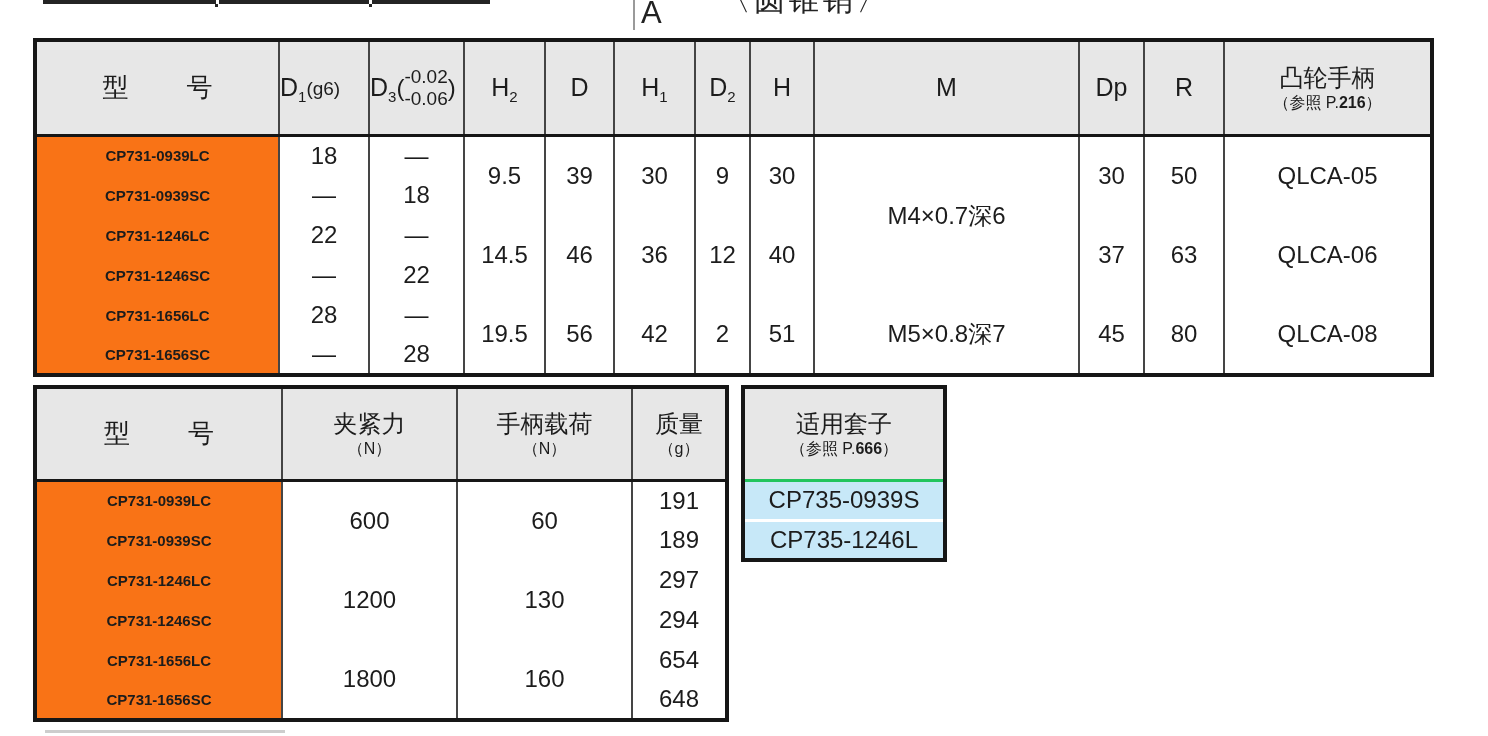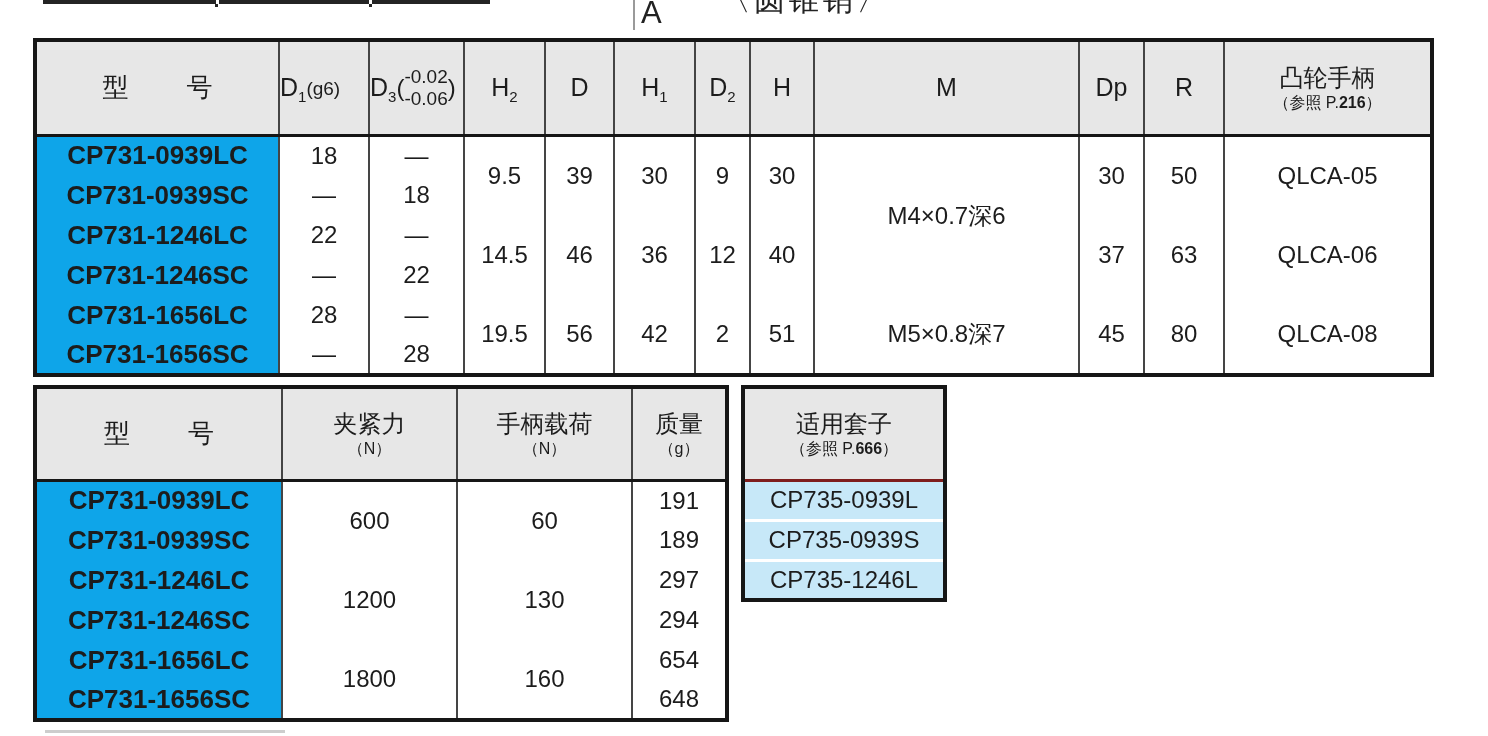--- a/index.html
+++ b/index.html
@@ -13,41 +13,41 @@
   .viewA{position:absolute;left:641px;top:-5px;font-size:31px;color:#222;}
   .cuttext{position:absolute;left:720px;top:-21px;font-size:31px;letter-spacing:3px;color:#222;white-space:nowrap;}
   .botline{position:absolute;left:45px;top:730px;width:240px;height:3px;background:#cdcdcd;}
 
   
   table.t{border-collapse:collapse;table-layout:fixed;position:absolute;border:4px solid #161616;}
   table.t th,table.t td{border-left:2px solid #454545;border-right:2px solid #454545;
       border-top:0;border-bottom:0;padding:0;text-align:center;vertical-align:middle;overflow:hidden;}
   table.t thead th{background:#e7e7e7;border-bottom:3px solid #161616;font-weight:400;}
 
-  td.model{background:#0ea5e9;font-weight:700;font-size:26px;letter-spacing:0;}
+  td.model{background:#f97316;font-weight:700;font-size:15px;letter-spacing:0;}
   td.num{font-size:24px;}
   td.sb{border-bottom:2px solid #9fa9af;}   
   td.mb{border-bottom:2px solid #5a5a5a;}   
   td.gb{border-bottom:3px solid #222222;}   
 
   .mh{display:flex;justify-content:center;gap:58px;font-size:26px;}
   .stack{display:flex;flex-direction:row;align-items:center;line-height:1.15;}
   .bigD{font-size:25px;line-height:1.1;}
   .bigD sub{font-size:15px;line-height:0;}
   .note{font-size:19px;margin-top:2px;}
   .tolwrap{display:inline-flex;align-items:center;justify-content:center;margin-top:1px;}
   .tolparen{font-size:24px;font-weight:300;}
   .tolstack{display:flex;flex-direction:column;font-size:19px;line-height:1.15;}
   .twoline{line-height:1.3;font-size:24px;}
   .twoline .l2{font-size:16px;}
   .twoline b{font-weight:700;}
 
   
   table.sl{border-collapse:collapse;table-layout:fixed;position:absolute;border:4px solid #161616;}
-  table.sl th{background:#e7e7e7;border-bottom:3px solid #7f1d1d;font-weight:400;padding:0;text-align:center;}
+  table.sl th{background:#e7e7e7;border-bottom:3px solid #22c55e;font-weight:400;padding:0;text-align:center;}
   table.sl td{background:#c7e8f8;border-bottom:3px solid #ffffff;padding:0;text-align:center;
       vertical-align:middle;font-size:24px;}
   table.sl tr:last-child td{border-bottom:0;}
 </style>
 </head>
 <body>
 
 <div id="stage">
 
   <div class="topbar" style="left:43px;width:173px;"></div>
@@ -254,23 +254,20 @@
         <th>
           <div class="twoline">
             <div>适用套子</div>
             <div class="l2"><span>（参照 P.</span><b>666</b><span>）</span></div>
           </div>
         </th>
       </tr>
     </thead>
     <tbody>
       <tr style="height:40px">
-          <td>CP735-0939L</td>
-        </tr>
-      <tr style="height:40px">
           <td>CP735-0939S</td>
         </tr>
       <tr style="height:40px">
           <td>CP735-1246L</td>
         </tr>
     </tbody>
   </table>
 
 </div>
 

